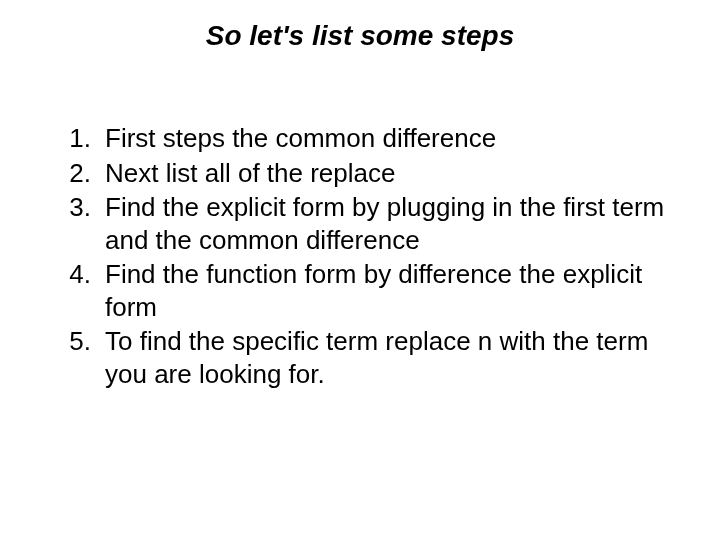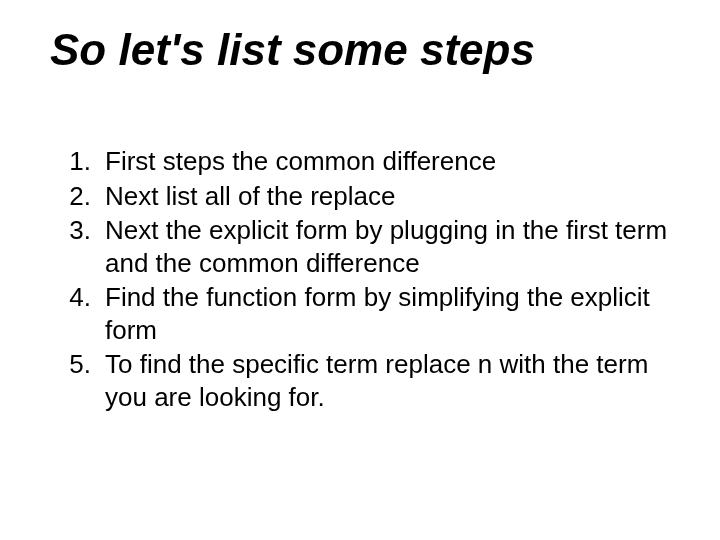--- a/index.html
+++ b/index.html
@@ -9,25 +9,24 @@
     }
     body {
       width: 720px;
       height: 540px;
       background: #ffffff;
       font-family: Arial, Helvetica, sans-serif;
       color: #000000;
       padding: 20px 50px;
     }
     .title {
-      font-size: 44px;
+      font-size: 28px;
       font-weight: bold;
       font-style: italic;
-      text-align: left;
-      margin-top: 5px;
+      text-align: center;
       margin-bottom: 70px;
     }
     .list {
       font-size: 26px;
       line-height: 1.25;
     }
     .list-item {
       display: flex;
       margin-bottom: 2px;
     }
@@ -49,23 +48,23 @@
   <div class="list-item">
     <div class="list-number">1.</div>
     <div class="list-text">First steps the common difference</div>
   </div>
   <div class="list-item">
     <div class="list-number">2.</div>
     <div class="list-text">Next list all of the replace</div>
   </div>
   <div class="list-item">
     <div class="list-number">3.</div>
-    <div class="list-text">Next the explicit form by plugging in the first term and the common difference</div>
+    <div class="list-text">Find the explicit form by plugging in the first term and the common difference</div>
   </div>
   <div class="list-item">
     <div class="list-number">4.</div>
-    <div class="list-text">Find the function form by simplifying the explicit form</div>
+    <div class="list-text">Find the function form by difference the explicit form</div>
   </div>
   <div class="list-item">
     <div class="list-number">5.</div>
     <div class="list-text">To find the specific term replace n with the term you are looking for.</div>
   </div>
 </div>
 
 </body></html>

